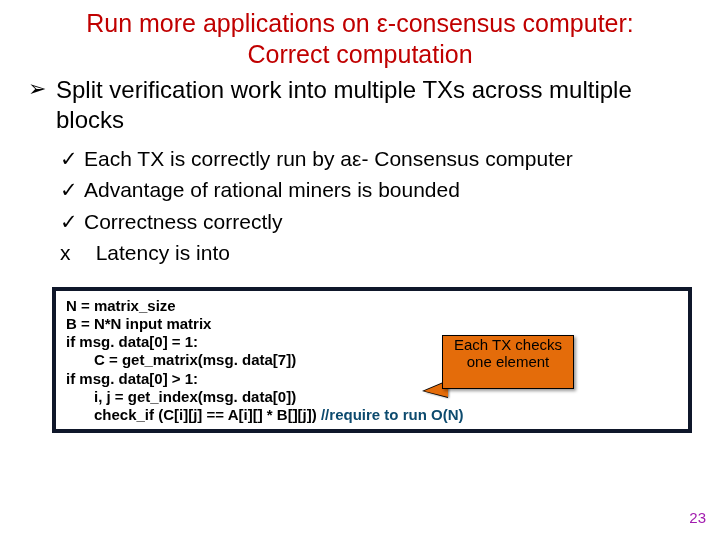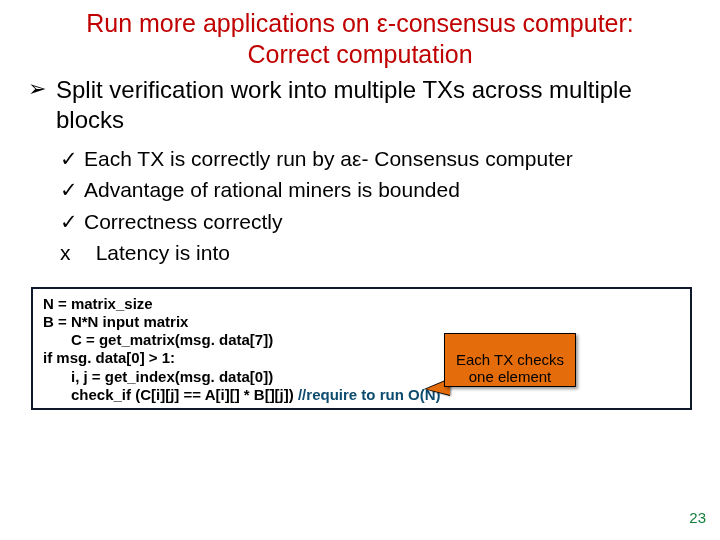--- a/index.html
+++ b/index.html
@@ -4,28 +4,28 @@
 <style>
   * { box-sizing: border-box; }
   body { margin: 0; width: 720px; height: 540px; background: #fff; font-family: Arial, Helvetica, sans-serif; color: #000; }
   .slide { width: 720px; height: 540px; position: relative; padding: 8px 0 0 0; }
   .title { color: #c00000; font-size: 25px; text-align: center; line-height: 1.25; padding: 0 17px; }
   .main-bullet { font-size: 24px; line-height: 1.25; padding: 4px 28px 2px 56px; position: relative; }
   .main-bullet .arrow { position: absolute; left: 28px; top: 4px; font-size: 22px; }
   .sub-bullets { padding: 6px 28px 0 60px; font-size: 21px; line-height: 1.5; }
   .sub { padding-left: 24px; position: relative; }
   .sub .mk { position: absolute; left: 0; top: 0; }
-  .codebox { margin: 18px 28px 0 31px; border: 2px solid #0f172a; padding: 6px 10px 4px 10px; font-family: Arial, Helvetica, sans-serif; font-size: 15px; line-height: 1.22; position: relative; }
+  .codebox { margin: 18px 28px 0 52px; border: 4px solid #0f172a; padding: 6px 10px 4px 10px; font-family: Arial, Helvetica, sans-serif; font-size: 15px; line-height: 1.22; position: relative; }
   .codebox .comment { color: #0c4a6e; }
   .codebox .ind { display: inline-block; width: 28px; }
   .callout { position: absolute; right: 106px; top: 44px; width: 140px; height: 60px; }
-  .callout .box { width: 132px; height: 54px; background: #e46c0a; border: 1px solid #000; display: flex; align-items: flex-end; justify-content: center; text-align: center; font-size: 15px; line-height: 1.15; box-shadow: 2px 2px 3px rgba(0,0,0,0.4); position: relative; z-index: 2; }
+  .callout .box { width: 132px; height: 54px; background: #e46c0a; border: 1px solid #000; display: flex; align-items: flex-start; justify-content: center; text-align: center; font-size: 15px; line-height: 1.15; box-shadow: 2px 2px 3px rgba(0,0,0,0.4); position: relative; z-index: 2; }
   .callout .tail { position: absolute; left: -18px; bottom: -2px; width: 0; height: 0; border-top: 10px solid transparent; border-bottom: 6px solid transparent; border-right: 24px solid #e46c0a; filter: drop-shadow(1px 1px 1px rgba(0,0,0,0.5)); z-index: 1; }
   .callout .tailborder { position: absolute; left: -20px; bottom: -3px; width: 0; height: 0; border-top: 11px solid transparent; border-bottom: 7px solid transparent; border-right: 26px solid #000; z-index: 0; }
-  .pagenum { position: absolute; right: 14px; bottom: 14px; font-size: 15px; color: #15803d; }
+  .pagenum { position: absolute; right: 14px; bottom: 14px; font-size: 15px; color: #a21caf; }
 </style>
 </head>
 <body>
 
 <div class="slide">
   <div class="title">
     <span>Run more applications on ε-consensus computer:</span><br>
     <span>Correct computation</span>
   </div>
 
@@ -49,20 +49,21 @@
     </div>
     <div class="sub">
       <span class="mk">x</span>&nbsp;
       <span>Latency is into</span>
     </div>
   </div>
 
   <div class="codebox">
     <div><b>N = matrix_size</b></div>
     <div><b>B = N*N input matrix</b></div>
+    <div><b>if msg. data[0] = 1:</b></div>
     <div><span class="ind"></span><b>C = get_matrix(msg. data[7])</b></div>
     <div><b>if msg. data[0] &gt; 1:</b></div>
     <div><span class="ind"></span><b>i, j = get_index(msg. data[0])</b></div>
     <div><span class="ind"></span><b>check_if (C[i][j] == A[i][] * B[][j])  </b><b class="comment">//require to run O(N)</b></div>
 
     <div class="callout">
       <div class="tailborder"></div>
       <div class="tail"></div>
       <div class="box">
         <span>Each TX checks one element</span>

